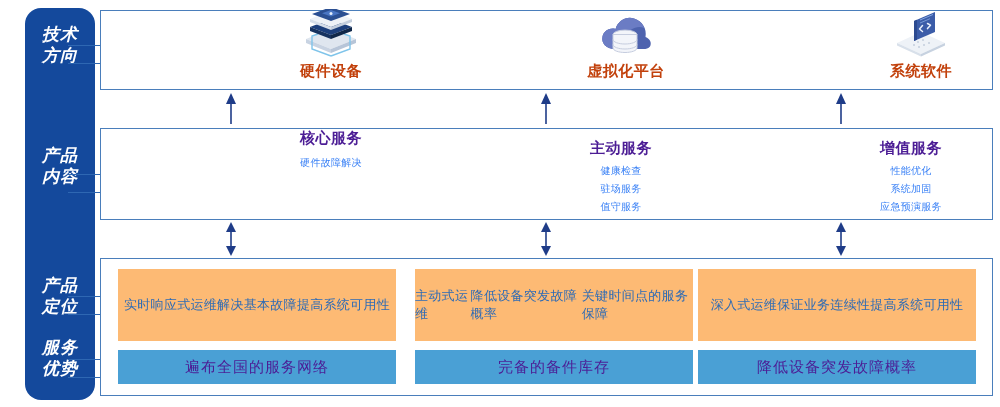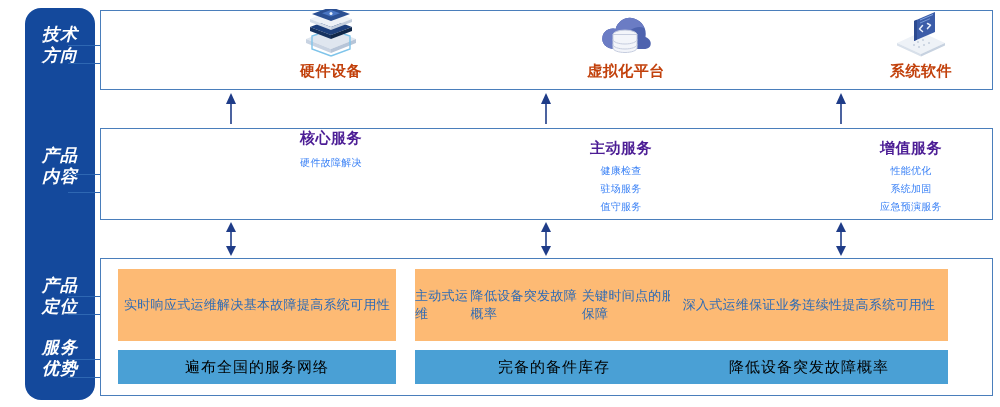--- a/index.html
+++ b/index.html
@@ -62,32 +62,32 @@
   .svc-item{
     color:#3b82f6;font-size:10px;line-height:18px;letter-spacing:.3px;
   }
   #svc-col-0 .svc-list{margin-top:6px;}
   #svc-col-1 .svc-list,#svc-col-2 .svc-list{margin-top:4px;}
 
   
   .bot-col{position:absolute;top:10px;width:278px;}
   #bot-col-0{left:17px;}
   #bot-col-1{left:314px;}
-  #bot-col-2{left:569px;}
+  #bot-col-2{left:597px;}
   .bot-gray{
     background:#fdba74;height:72px;
     display:flex;align-items:center;justify-content:center;
   }
   .bot-gray div{
     color:#2E6BB5;font-size:13px;line-height:18px;letter-spacing:.3px;
   }
   .bot-blue{
     margin-top:9px;height:34px;background:#4AA0D5;
     display:flex;align-items:center;justify-content:center;
-    color:#000000;font-size:15px;letter-spacing:1px;
+    color:#4c1d95;font-size:15px;letter-spacing:1px;
   }
 
   
   .arrow{position:absolute;}
 </style>
 </head>
 <body>
 
 <div id="stage">
 

